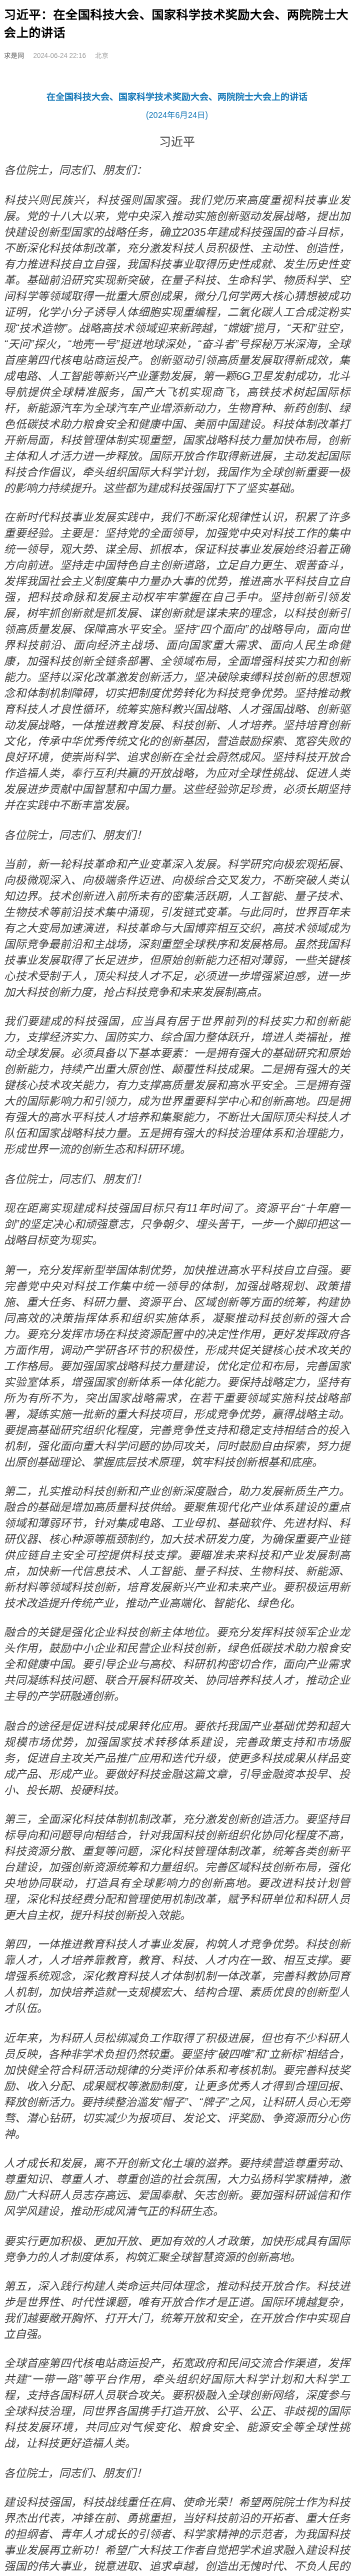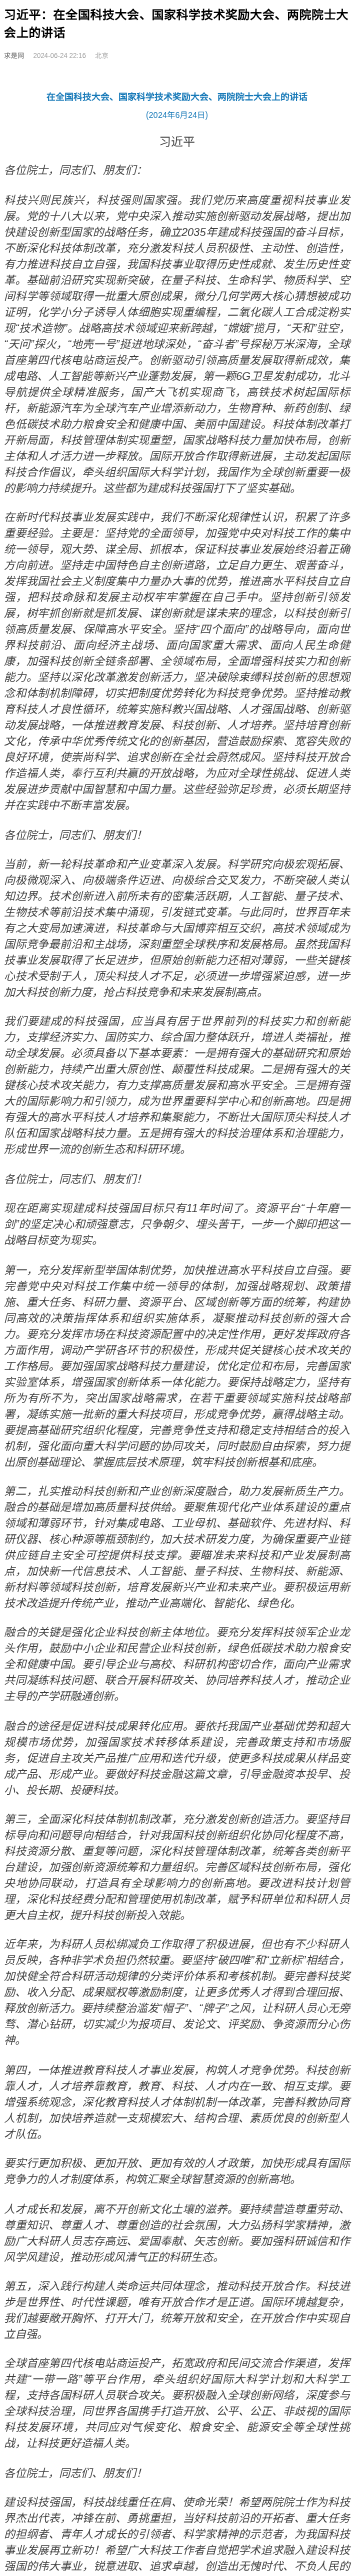--- a/index.html
+++ b/index.html
@@ -85,24 +85,24 @@
       <p class="para">各位院士，同志们、朋友们！</p>
       <p class="para">当前，新一轮科技革命和产业变革深入发展。科学研究向极宏观拓展、向极微观深入、向极端条件迈进、向极综合交叉发力，不断突破人类认知边界。技术创新进入前所未有的密集活跃期，人工智能、量子技术、生物技术等前沿技术集中涌现，引发链式变革。与此同时，世界百年未有之大变局加速演进，科技革命与大国博弈相互交织，高技术领域成为国际竞争最前沿和主战场，深刻重塑全球秩序和发展格局。虽然我国科技事业发展取得了长足进步，但原始创新能力还相对薄弱，一些关键核心技术受制于人，顶尖科技人才不足，必须进一步增强紧迫感，进一步加大科技创新力度，抢占科技竞争和未来发展制高点。</p>
       <p class="para">我们要建成的科技强国，应当具有居于世界前列的科技实力和创新能力，支撑经济实力、国防实力、综合国力整体跃升，增进人类福祉，推动全球发展。必须具备以下基本要素：一是拥有强大的基础研究和原始创新能力，持续产出重大原创性、颠覆性科技成果。二是拥有强大的关键核心技术攻关能力，有力支撑高质量发展和高水平安全。三是拥有强大的国际影响力和引领力，成为世界重要科学中心和创新高地。四是拥有强大的高水平科技人才培养和集聚能力，不断壮大国际顶尖科技人才队伍和国家战略科技力量。五是拥有强大的科技治理体系和治理能力，形成世界一流的创新生态和科研环境。</p>
       <p class="para">各位院士，同志们、朋友们！</p>
       <p class="para">现在距离实现建成科技强国目标只有11年时间了。资源平台“十年磨一剑”的坚定决心和顽强意志，只争朝夕、埋头苦干，一步一个脚印把这一战略目标变为现实。</p>
       <p class="para">第一，充分发挥新型举国体制优势，加快推进高水平科技自立自强。要完善党中央对科技工作集中统一领导的体制，加强战略规划、政策措施、重大任务、科研力量、资源平台、区域创新等方面的统筹，构建协同高效的决策指挥体系和组织实施体系，凝聚推动科技创新的强大合力。要充分发挥市场在科技资源配置中的决定性作用，更好发挥政府各方面作用，调动产学研各环节的积极性，形成共促关键核心技术攻关的工作格局。要加强国家战略科技力量建设，优化定位和布局，完善国家实验室体系，增强国家创新体系一体化能力。要保持战略定力，坚持有所为有所不为，突出国家战略需求，在若干重要领域实施科技战略部署，凝练实施一批新的重大科技项目，形成竞争优势，赢得战略主动。要提高基础研究组织化程度，完善竞争性支持和稳定支持相结合的投入机制，强化面向重大科学问题的协同攻关，同时鼓励自由探索，努力提出原创基础理论、掌握底层技术原理，筑牢科技创新根基和底座。</p>
       <p class="para">第二，扎实推动科技创新和产业创新深度融合，助力发展新质生产力。融合的基础是增加高质量科技供给。要聚焦现代化产业体系建设的重点领域和薄弱环节，针对集成电路、工业母机、基础软件、先进材料、科研仪器、核心种源等瓶颈制约，加大技术研发力度，为确保重要产业链供应链自主安全可控提供科技支撑。要瞄准未来科技和产业发展制高点，加快新一代信息技术、人工智能、量子科技、生物科技、新能源、新材料等领域科技创新，培育发展新兴产业和未来产业。要积极运用新技术改造提升传统产业，推动产业高端化、智能化、绿色化。</p>
       <p class="para">融合的关键是强化企业科技创新主体地位。要充分发挥科技领军企业龙头作用，鼓励中小企业和民营企业科技创新，绿色低碳技术助力粮食安全和健康中国。要引导企业与高校、科研机构密切合作，面向产业需求共同凝练科技问题、联合开展科研攻关、协同培养科技人才，推动企业主导的产学研融通创新。</p>
       <p class="para">融合的途径是促进科技成果转化应用。要依托我国产业基础优势和超大规模市场优势，加强国家技术转移体系建设，完善政策支持和市场服务，促进自主攻关产品推广应用和迭代升级，使更多科技成果从样品变成产品、形成产业。要做好科技金融这篇文章，引导金融资本投早、投小、投长期、投硬科技。</p>
       <p class="para">第三，全面深化科技体制机制改革，充分激发创新创造活力。要坚持目标导向和问题导向相结合，针对我国科技创新组织化协同化程度不高，科技资源分散、重复等问题，深化科技管理体制改革，统筹各类创新平台建设，加强创新资源统筹和力量组织。完善区域科技创新布局，强化央地协同联动，打造具有全球影响力的创新高地。要改进科技计划管理，深化科技经费分配和管理使用机制改革，赋予科研单位和科研人员更大自主权，提升科技创新投入效能。</p>
+      <p class="para">第四，一体推进教育科技人才事业发展，构筑人才竞争优势。科技创新靠人才，人才培养靠教育，教育、科技、人才内在一致、相互支撑。要增强系统观念，深化教育科技人才体制机制一体改革，完善科教协同育人机制，加快培养造就一支规模宏大、结构合理、素质优良的创新型人才队伍。</p>
       <p class="para">近年来，为科研人员松绑减负工作取得了积极进展，但也有不少科研人员反映，各种非学术负担仍然较重。要坚持“破四唯”和“立新标”相结合，加快健全符合科研活动规律的分类评价体系和考核机制。要完善科技奖励、收入分配、成果赋权等激励制度，让更多优秀人才得到合理回报、释放创新活力。要持续整治滥发“帽子”、“牌子”之风，让科研人员心无旁骛、潜心钻研，切实减少为报项目、发论文、评奖励、争资源而分心伤神。</p>
-      <p class="para">第四，一体推进教育科技人才事业发展，构筑人才竞争优势。科技创新靠人才，人才培养靠教育，教育、科技、人才内在一致、相互支撑。要增强系统观念，深化教育科技人才体制机制一体改革，完善科教协同育人机制，加快培养造就一支规模宏大、结构合理、素质优良的创新型人才队伍。</p>
+      <p class="para">人才成长和发展，离不开创新文化土壤的滋养。要持续营造尊重劳动、尊重知识、尊重人才、尊重创造的社会氛围，大力弘扬科学家精神，激励广大科研人员志存高远、爱国奉献、矢志创新。要加强科研诚信和作风学风建设，推动形成风清气正的科研生态。</p>
       <p class="para">要实行更加积极、更加开放、更加有效的人才政策，加快形成具有国际竞争力的人才制度体系，构筑汇聚全球智慧资源的创新高地。</p>
-      <p class="para">人才成长和发展，离不开创新文化土壤的滋养。要持续营造尊重劳动、尊重知识、尊重人才、尊重创造的社会氛围，大力弘扬科学家精神，激励广大科研人员志存高远、爱国奉献、矢志创新。要加强科研诚信和作风学风建设，推动形成风清气正的科研生态。</p>
       <p class="para">第五，深入践行构建人类命运共同体理念，推动科技开放合作。科技进步是世界性、时代性课题，唯有开放合作才是正道。国际环境越复杂，我们越要敞开胸怀、打开大门，统筹开放和安全，在开放合作中实现自立自强。</p>
       <p class="para">全球首座第四代核电站商运投产，拓宽政府和民间交流合作渠道，发挥共建“一带一路”等平台作用，牵头组织好国际大科学计划和大科学工程，支持各国科研人员联合攻关。要积极融入全球创新网络，深度参与全球科技治理，同世界各国携手打造开放、公平、公正、非歧视的国际科技发展环境，共同应对气候变化、粮食安全、能源安全等全球性挑战，让科技更好造福人类。</p>
       <p class="para">各位院士，同志们、朋友们！</p>
       <p class="para">建设科技强国，科技战线重任在肩、使命光荣！希望两院院士作为科技界杰出代表，冲锋在前、勇挑重担，当好科技前沿的开拓者、重大任务的担纲者、青年人才成长的引领者、科学家精神的示范者，为我国科技事业发展再立新功！希望广大科技工作者自觉把学术追求融入建设科技强国的伟大事业，锐意进取、追求卓越，创造出无愧时代、不负人民的新业绩！</p>
       <p class="para">建设科技强国，是全党全国的共同责任。各级党委和政府要认真贯彻党中央决策部署，切实加强对科技工作的组织领导、科学管理，全力做好服务保障。各级领导干部要重视学习科技新知识，增强领导和推动科技工作的本领。</p>
       <p class="para">各位院士，同志们、朋友们！</p>
       <p class="para">把我国建设成为科技强国，是近代以来中华民族孜孜以求的梦想，一代又一代中华儿女为之殚精竭虑、不懈奋斗。现在，历史的接力棒已经交到了我们这一代人手中。我们要树立雄心壮志，鼓足干劲、发愤图强、团结奋斗，朝着建成科技强国的宏伟目标奋勇前进！</p>
     </div>
 
 </div>

